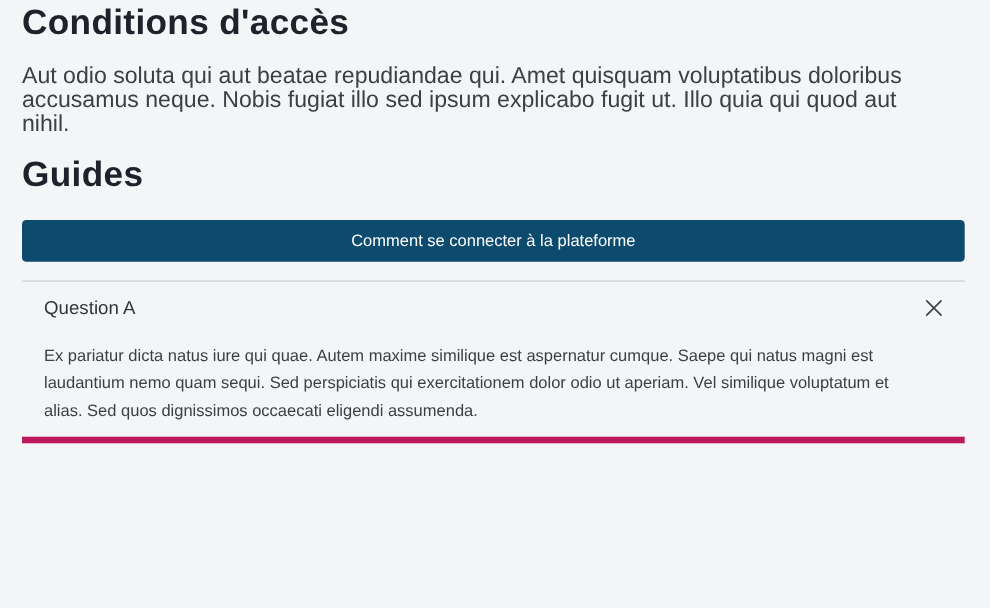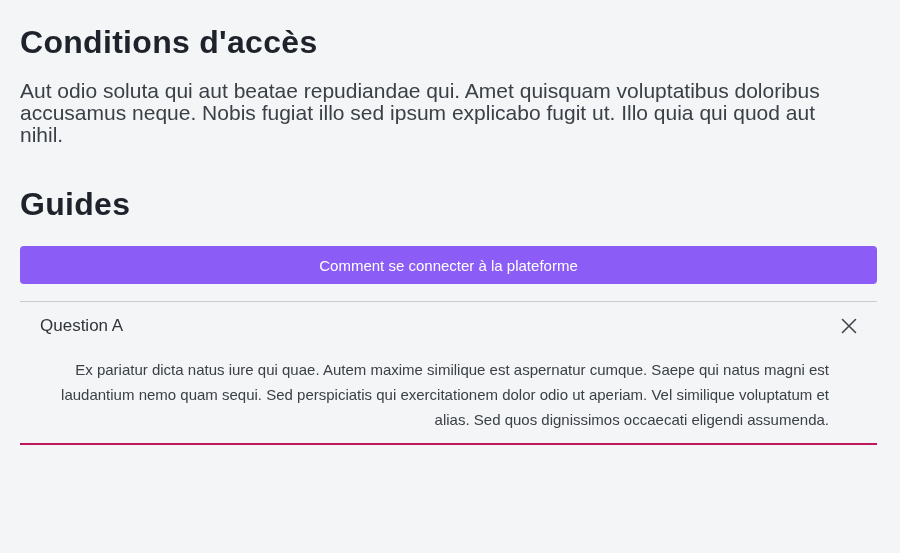--- a/index.html
+++ b/index.html
@@ -13,53 +13,53 @@
   .page { padding: 0 23px 0 20px; }
 
   .section-title {
     margin: 0;
     font-size: 32px;
     line-height: 36px;
     font-weight: 700;
     letter-spacing: 0.3px;
     color: #1e222a;
   }
-  .title-conditions { padding-top: 24px; }
-  .title-guides { margin-top: 40px; }
+  .title-conditions { padding-top: 2px; }
+  .title-guides { margin-top: 16px; }
   .title-faq { margin-top: 34px; }
 
   .intro-text {
     margin: 20px 0 0 0;
     max-width: 824px;
     font-size: 21px;
     line-height: 22px;
     color: #3b4046;
   }
 
   .connect-btn {
     margin-top: 24px;
     width: 100%;
     height: 38px;
     display: flex;
     align-items: center;
     justify-content: center;
-    background: #8b5cf6;
+    background: #0c4a6e;
     color: #ffffff;
     font-size: 15px;
     font-family: inherit;
     border: none;
     border-radius: 4px;
     cursor: pointer;
     padding: 0;
   }
 
   .accordion {
     margin-top: 17px;
     border-top: 1px solid #c9cbce;
-    border-bottom: 2px solid #be185d;
+    border-bottom: 6px solid #be185d;
   }
   .acc-item + .acc-item { border-top: 1px solid #c9cbce; }
   .acc-header {
     display: flex;
     align-items: center;
     justify-content: space-between;
     height: 47px;
     padding: 0 16px 0 20px;
     cursor: pointer;
   }
@@ -76,21 +76,20 @@
     background: none;
     border: none;
     padding: 0;
     cursor: pointer;
   }
   .acc-body {
     padding: 8px 48px 11px 20px;
     font-size: 15px;
     line-height: 25px;
     color: #3b4046;
-    text-align: right;
   }
 </style>
 </head>
 <body>
 
 <div class="page">
 
   <h1 class="section-title title-conditions">Conditions d'accès</h1>
 
   <p class="intro-text">Aut odio soluta qui aut beatae repudiandae qui. Amet quisquam voluptatibus doloribus accusamus neque. Nobis fugiat illo sed ipsum explicabo fugit ut. Illo quia qui quod aut nihil.</p>

